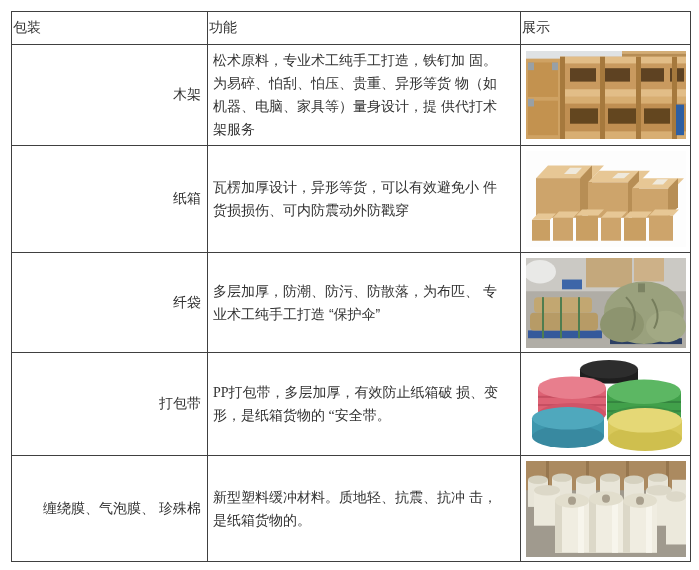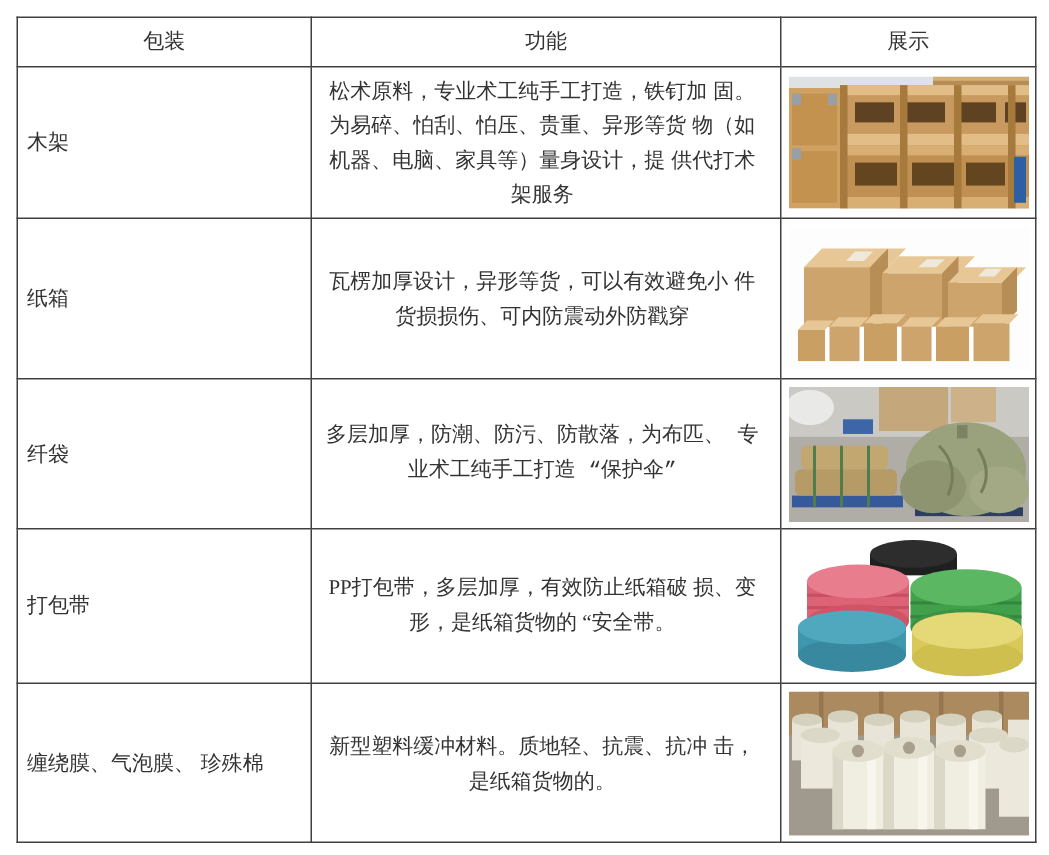--- a/index.html
+++ b/index.html
@@ -14,26 +14,26 @@
   table.pkg th, table.pkg td{
     border:1px solid #404040;font-size:14px;font-weight:normal;
     vertical-align:middle;overflow:hidden;
   }
   col.c-pack{width:196px;}
   col.c-func{width:313px;}
   col.c-show{width:170px;}
   tr.hrow{height:33px;}
   tr.r1{height:98px;}
   tr.r2{height:107px;}
-  tr.r3{height:100px;font-family:Liberation Mono, monospace;}
+  tr.r3{height:100px;}
   tr.r4{height:103px;font-family:Liberation Serif, serif;}
   tr.r5{height:106px;}
-  th.head{ text-align:center;}
-  td.pack{text-align:left;padding:0 6px;}
-  td.func{text-align:center;padding:4px 10px 4px 5px;line-height:23px;}
+  th.head{ text-align:left;}
+  td.pack{text-align:right;padding:0 6px;}
+  td.func{text-align:left;padding:4px 10px 4px 5px;line-height:23px;}
   td.shot{text-align:center;padding:4px 0;}
   svg.photo{display:block;margin:0 auto;}
 </style>
 </head>
 <body>
 
 <div class="wrap">
   <table class="pkg">
     <colgroup>
         <col class="c-pack">

